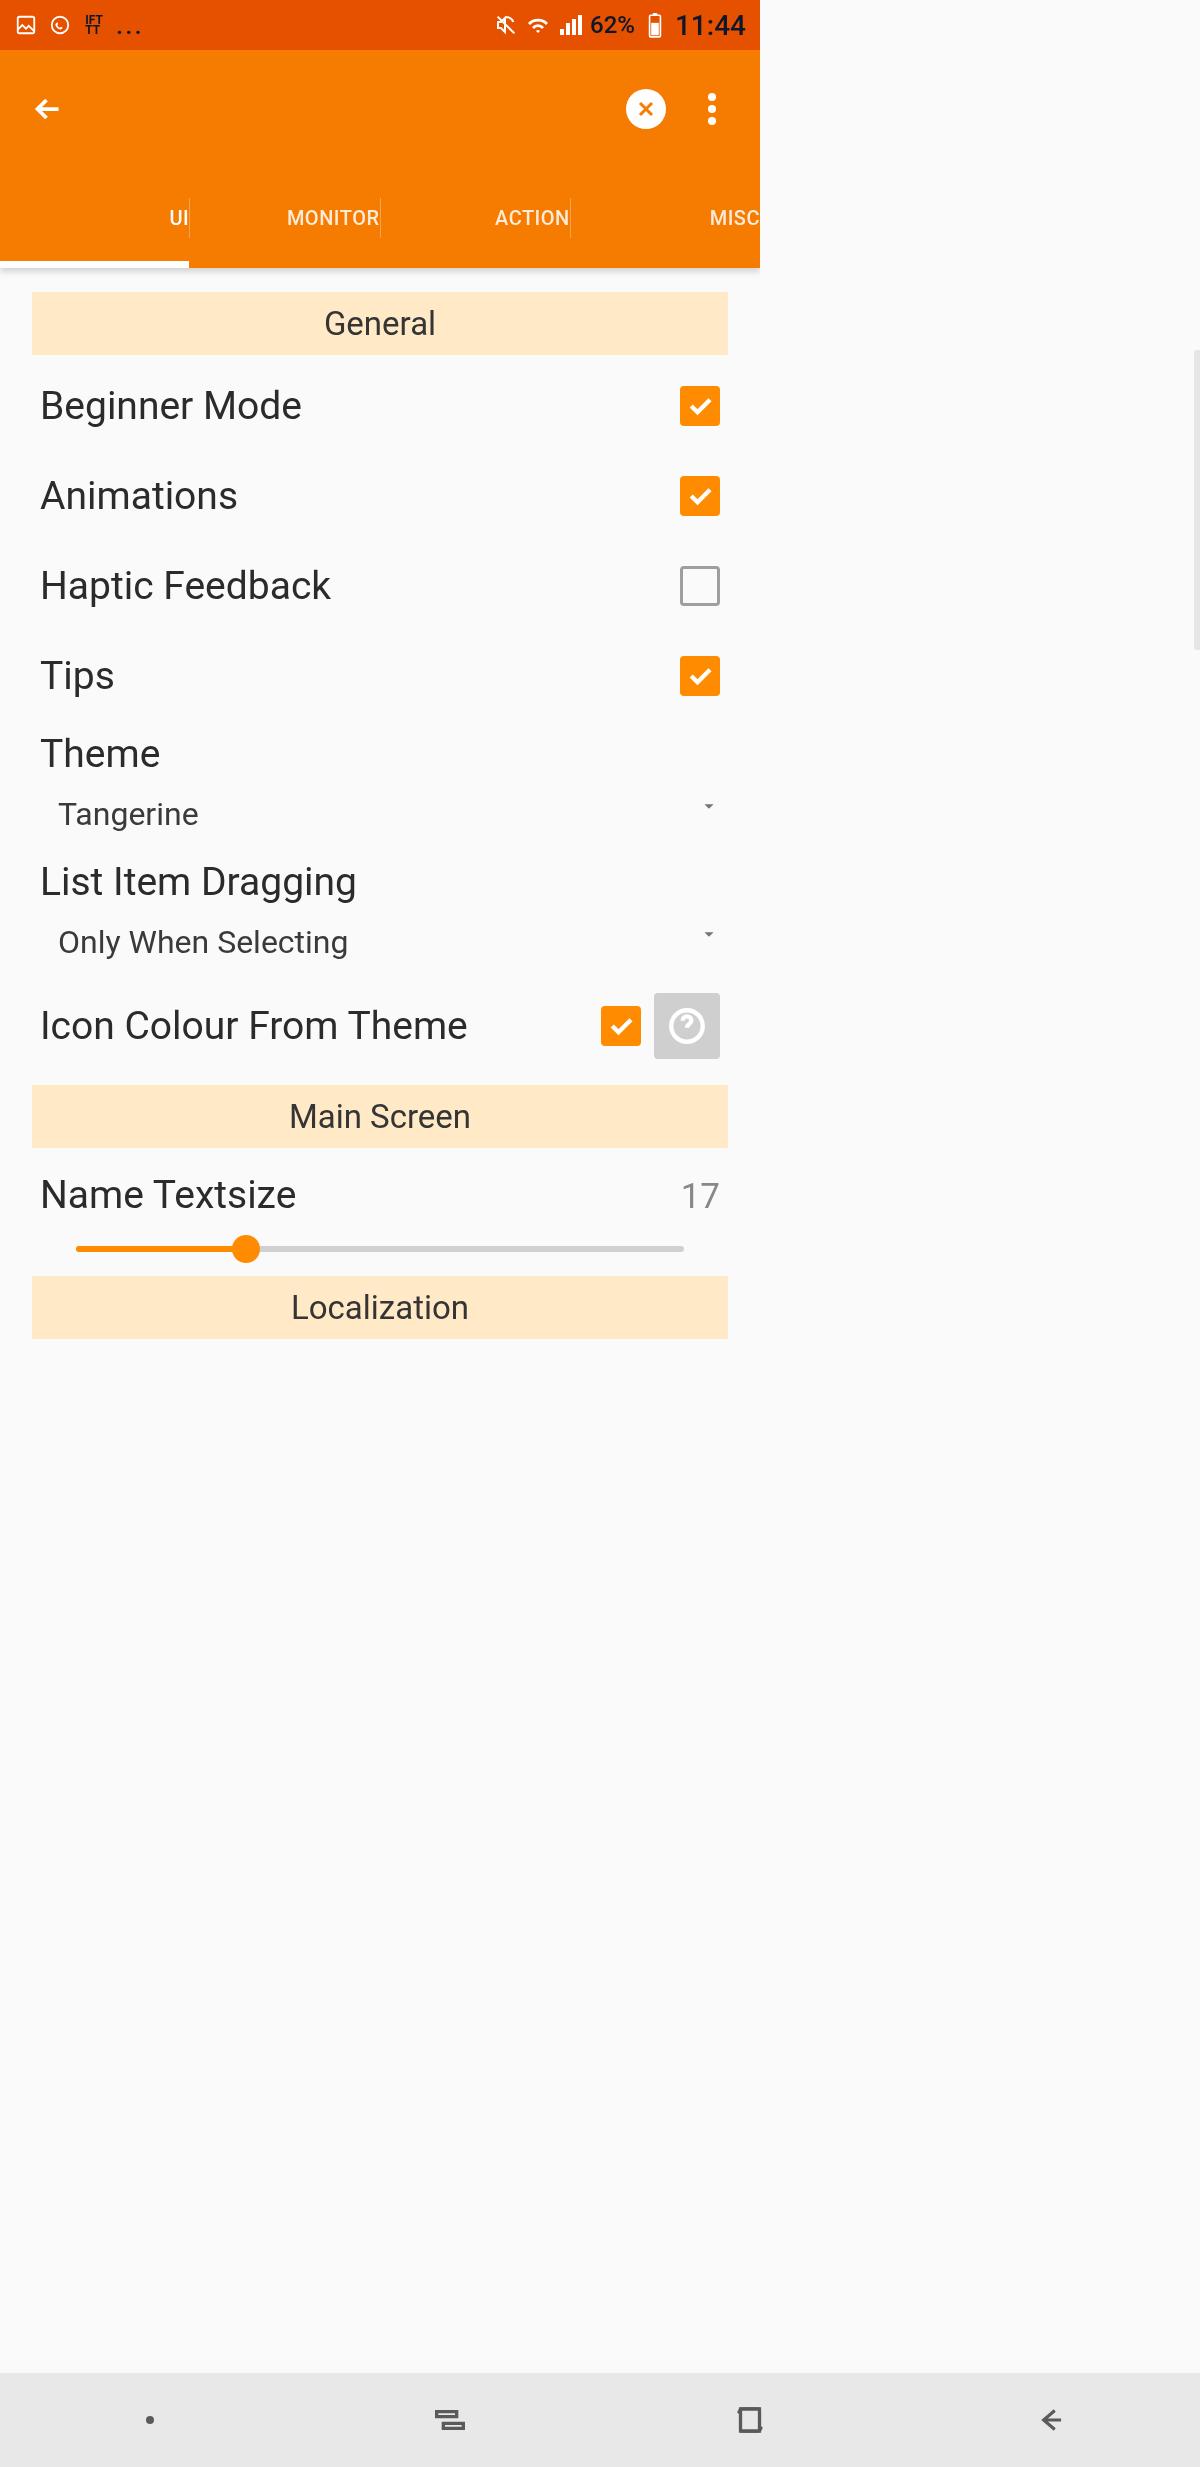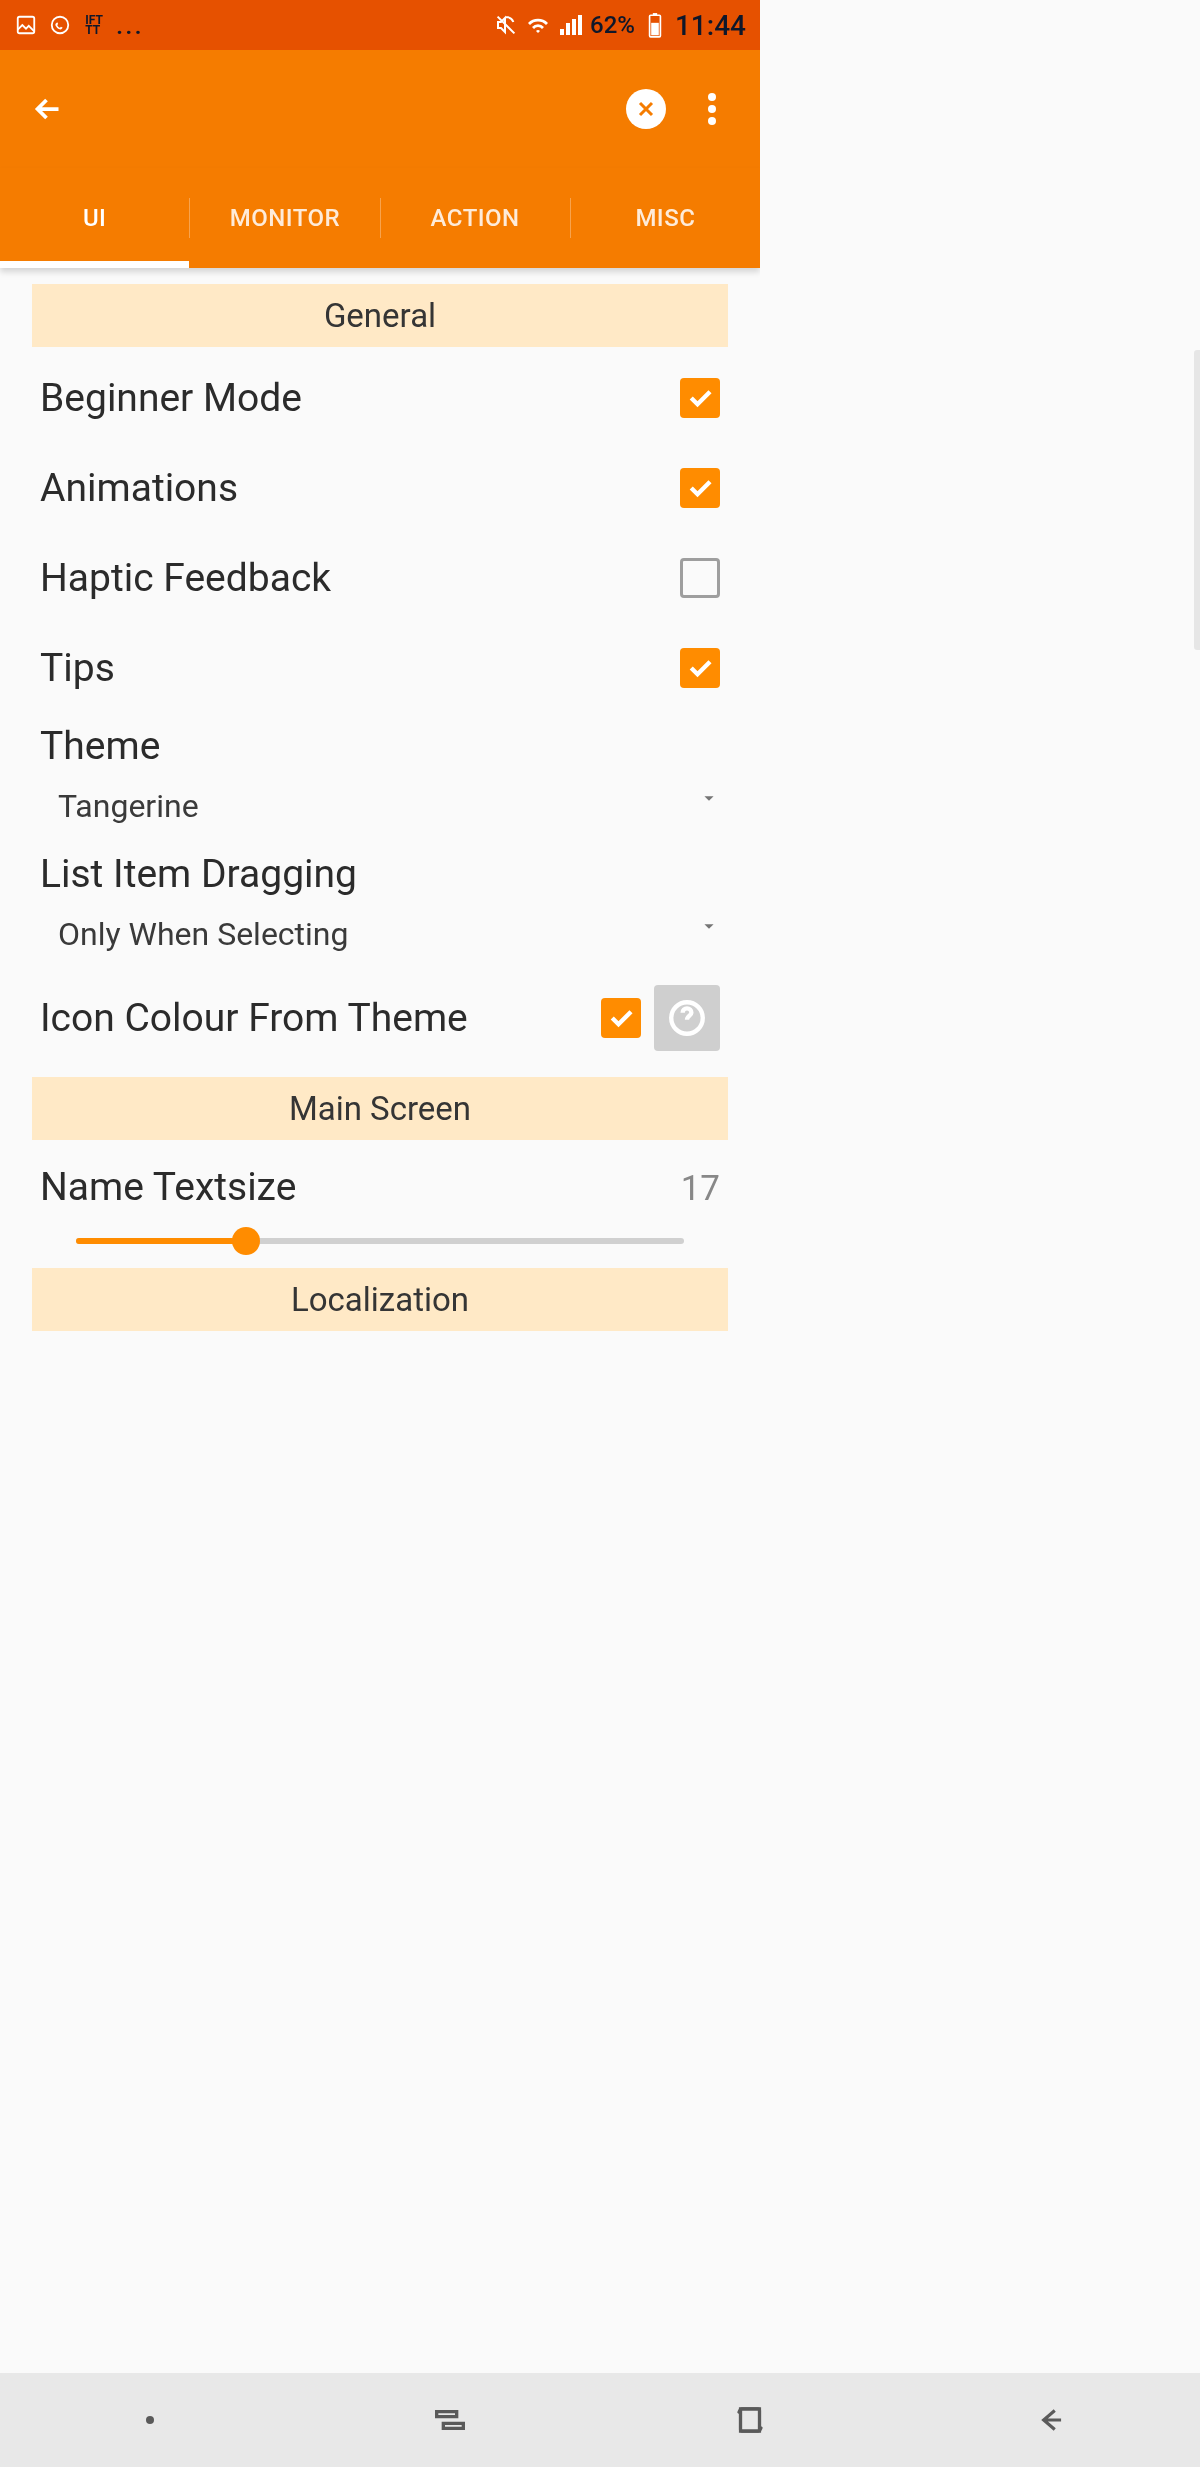--- a/index.html
+++ b/index.html
@@ -6,25 +6,25 @@
   html, body { width: 760px; height: 1563px; font-family: -apple-system, BlinkMacSystemFont, "Segoe UI", Roboto, sans-serif; background: #fafafa; overflow: hidden; }
   .status-bar { height: 50px; background: #e65100; color: #0f172a; display: flex; align-items: center; justify-content: space-between; padding: 0 14px; font-size: 24px; font-weight: 500; }
   .status-left { display: flex; align-items: center; gap: 10px; }
   .status-right { display: flex; align-items: center; gap: 8px; }
   .status-icon { width: 24px; height: 24px; display: inline-flex; align-items: center; justify-content: center; }
   .app-bar { height: 118px; background: #f57c00; display: flex; align-items: center; padding: 0 24px; }
   .app-bar-spacer { flex: 1; }
   .icon-btn { width: 48px; height: 48px; display: flex; align-items: center; justify-content: center; cursor: pointer; }
   .close-circle { width: 40px; height: 40px; border-radius: 50%; background: #fff; display: flex; align-items: center; justify-content: center; }
   .tabs { height: 100px; background: #f57c00; display: flex; box-shadow: 0 4px 6px rgba(0,0,0,0.15); position: relative; }
-  .tab { flex: 1; display: flex; align-items: center; justify-content: center; color: rgba(255,255,255,0.85); font-size: 24px; font-weight: 500; letter-spacing: 0.5px; cursor: pointer; position: relative; }
+  .tab { flex: 1; display: flex; align-items: center; justify-content: flex-end; color: rgba(255,255,255,0.85); font-size: 20px; font-weight: 500; letter-spacing: 0.5px; cursor: pointer; position: relative; }
   .tab.active { color: #fff; }
   .tab.active::after { content:""; position: absolute; left: 0; right: 0; bottom: 0; height: 7px; background: #fff; }
   .tab-sep { width: 1px; height: 40px; background: rgba(255,255,255,0.3); align-self: center; }
-  .content { padding: 10px 14px 0 14px; }
+  .content { padding: 18px 14px 0 14px; }
   .section-header { background: #ffe9c6; color: #353535; text-align: center; font-size: 33px; padding: 12px 0; margin: 6px 18px; }
   .row { display: flex; align-items: center; padding: 22px 26px; gap: 24px; }
   .row-label { flex: 1; font-size: 39px; color: #2b2b2b; }
   .checkbox { width: 40px; height: 40px; border-radius: 4px; display: flex; align-items: center; justify-content: center; cursor: pointer; }
   .checkbox.checked { background: #ff8c00; }
   .checkbox.unchecked { border: 3px solid #9e9e9e; }
   .field-block { padding: 10px 26px 0 26px; }
   .field-title { font-size: 39px; color: #2b2b2b; margin-bottom: 8px; }
   .dropdown { display: flex; align-items: flex-start; padding: 10px 0 26px 18px; cursor: pointer; }
   .dropdown-value { flex: 1; font-size: 32px; color: #3a3a3a; }

